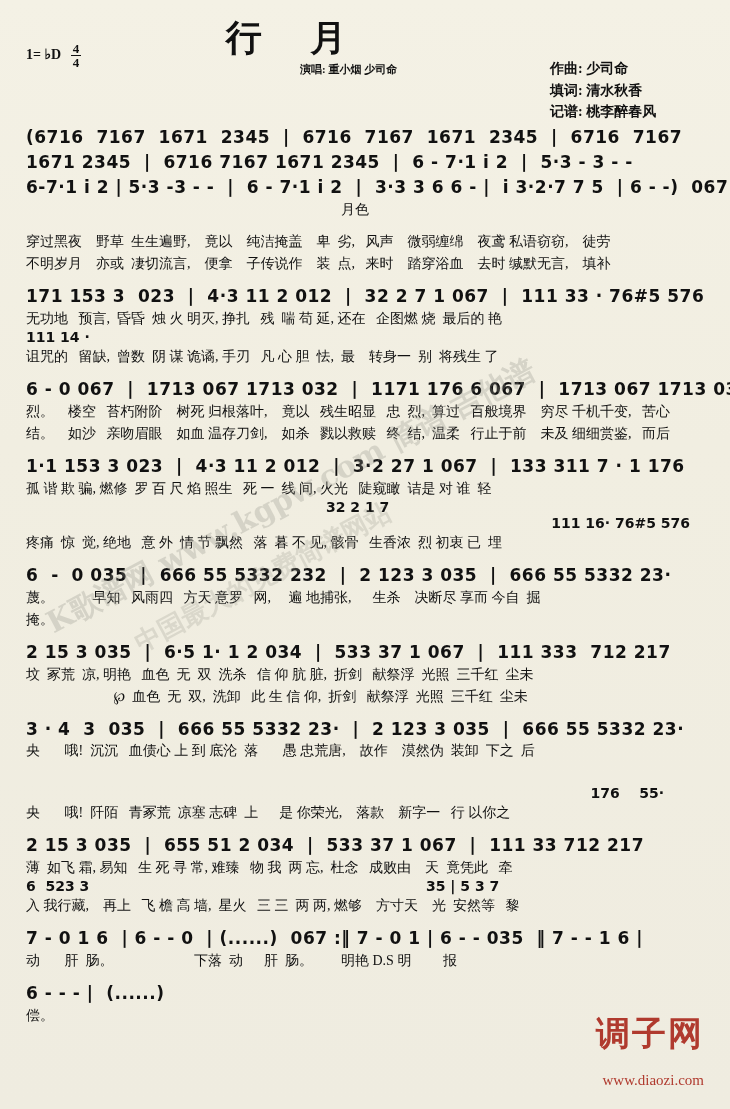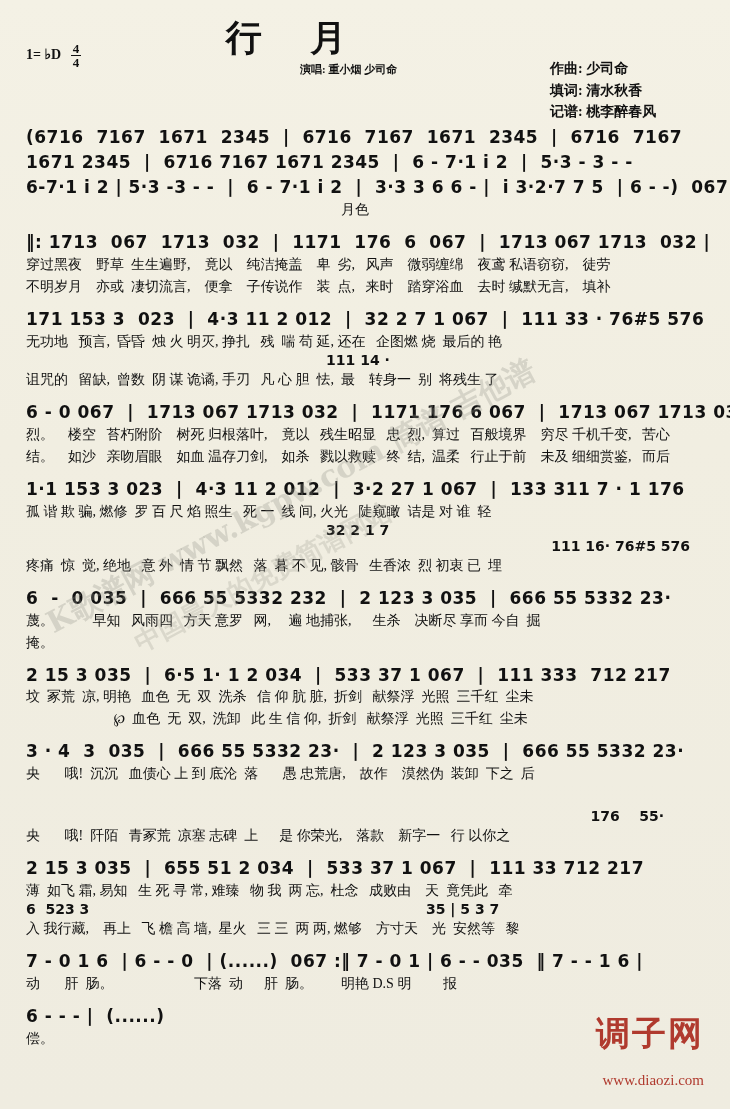--- a/index.html
+++ b/index.html
@@ -137,31 +137,30 @@
     </div>
 
     <div class="line">
       <div class="notes">6-7·1 i 2 | 5·3 -3 - -  |  6 - 7·1 i 2  |  3·3 3 6 6 - |  i 3·2·7 7 5  | 6 - -)  067 |</div>
       <div class="lyr">                                                                                          月色</div>
     </div>
 
     <div class="gap"></div>
 
     <div class="line">
-      <div class="notes">‖: 1713  067  1713  032  |  1171  176  6  067  |  1713 067 1713  032 |</div>
       <div class="lyr">穿过黑夜    野草  生生遍野,    竟以    纯洁掩盖    卑  劣,   风声    微弱缠绵    夜鸢 私语窃窃,    徒劳</div>
       <div class="lyr lyr2">不明岁月    亦或  凄切流言,    便拿    子传说作    装  点,   来时    踏穿浴血    去时 缄默无言,    填补</div>
     </div>
 
     <div class="gap"></div>
 
     <div class="line">
       <div class="notes">171 153 3  023  |  4·3 11 2 012  |  32 2 7 1 067  |  111 33 · 76#5 576</div>
       <div class="lyr">无功地   预言,  昏昏  烛 火 明灭, 挣扎   残  喘 苟 延, 还在   企图燃 烧  最后的 艳</div>
-      <div class="small-notes" style="text-align:center;padding-right:14px;">111 14 ·</div>
+      <div class="small-notes" style="text-align:left;padding-right:14px;">111 14 ·</div>
       <div class="lyr lyr2">诅咒的   留缺,  曾数  阴 谋 诡谲, 手刃   凡 心 胆  怯,  最    转身一  别  将残生 了</div>
     </div>
 
     <div class="gap"></div>
 
     <div class="line">
       <div class="notes">6 - 0 067  |  1713 067 1713 032  |  1171 176 6 067  |  1713 067 1713 032 |</div>
       <div class="lyr">烈。    楼空   苔朽附阶    树死 归根落叶,    竟以   残生昭显   忠  烈,  算过   百般境界    穷尽 千机千变,   苦心</div>
       <div class="lyr lyr2">结。    如沙   亲吻眉眼    如血 温存刀剑,    如杀   戮以救赎   终  结,  温柔   行止于前    未及 细细赏鉴,   而后</div>
     </div>

